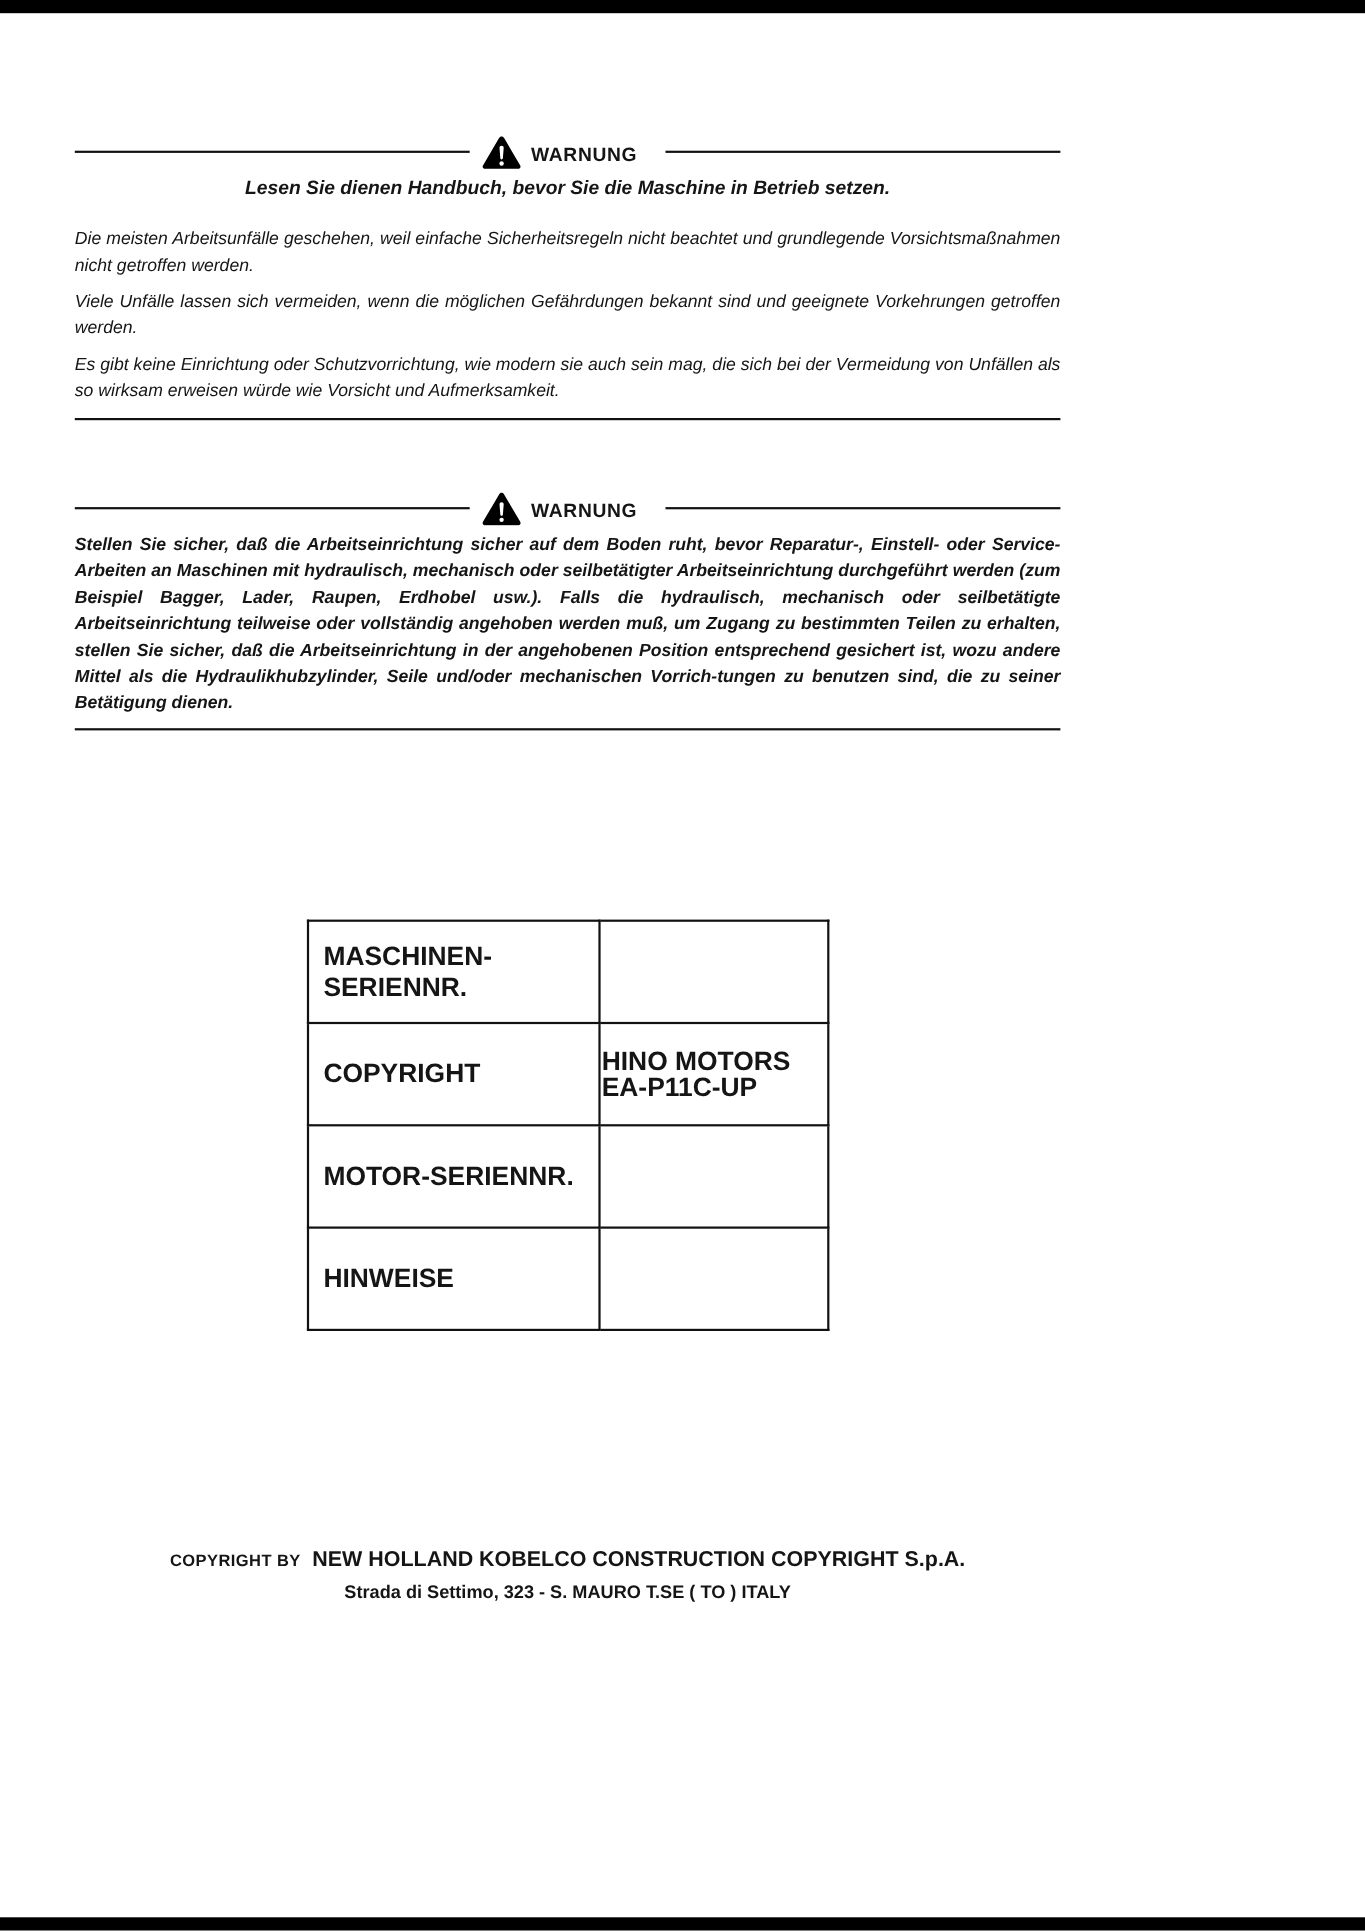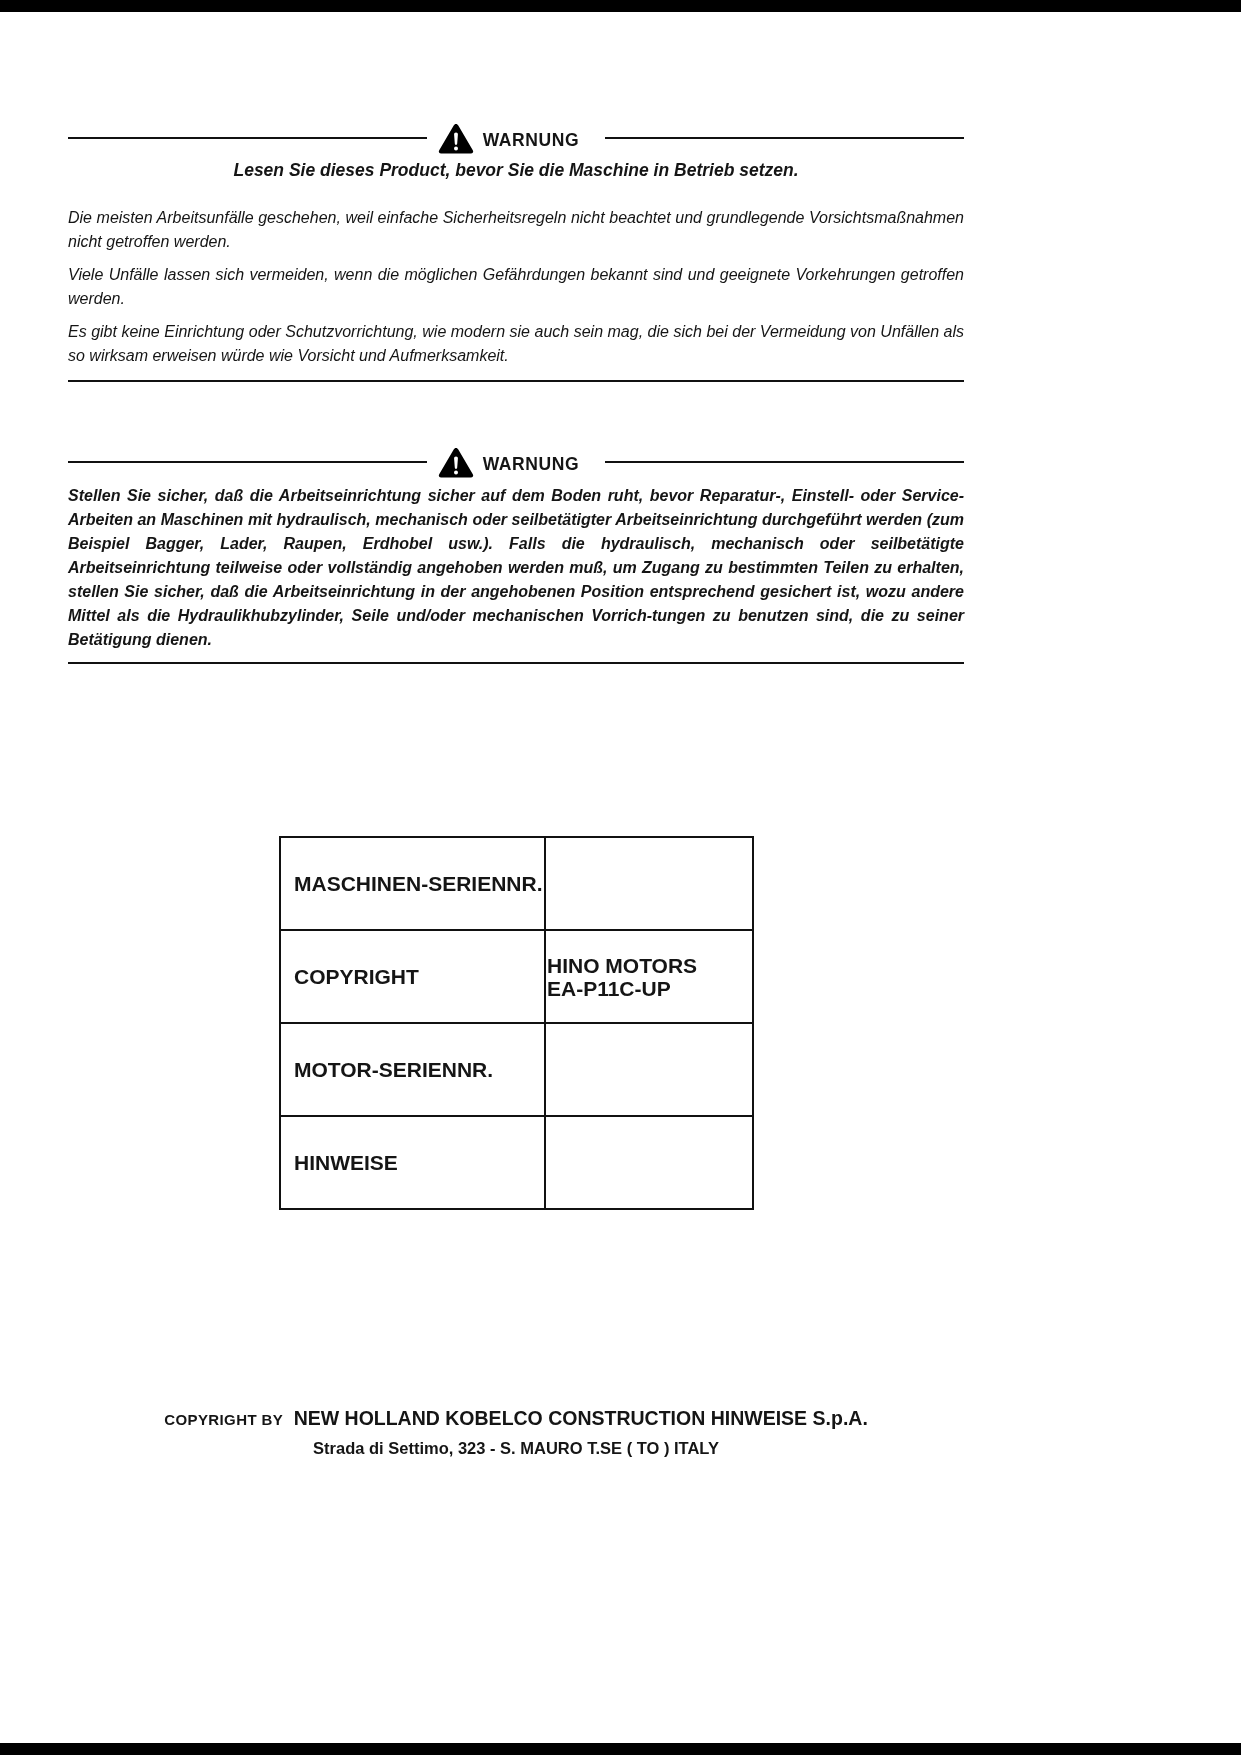--- a/index.html
+++ b/index.html
@@ -83,21 +83,21 @@
   
   .machine-table {
     border-collapse: collapse;
     margin: 172px 0 0 211px;
   }
   .machine-table td {
     border: 2px solid #111;
     height: 89px;
     vertical-align: middle;
     font-weight: bold;
-    font-size: 21px;
+    font-size: 24px;
   }
   td.label-cell {
     width: 249px;
     padding-left: 13px;
     text-align: left;
   }
   td.value-cell {
     width: 204px;
     white-space: pre-line;
     line-height: 23px;
@@ -143,21 +143,21 @@
         <svg width="36" height="31" viewBox="0 0 36 31" aria-hidden="true">
           <path d="M18 1 C19 1 19.8 1.6 20.3 2.5 L34.8 27.2 C35.9 29.1 34.7 30.5 32.8 30.5 L3.2 30.5 C1.3 30.5 0.1 29.1 1.2 27.2 L15.7 2.5 C16.2 1.6 17 1 18 1 Z" fill="#000"></path>
           <path d="M18 9.5 C19.2 9.5 20 10.3 19.9 11.5 L19.2 20.5 C19.15 21.4 18.7 21.9 18 21.9 C17.3 21.9 16.85 21.4 16.8 20.5 L16.1 11.5 C16 10.3 16.8 9.5 18 9.5 Z" fill="#fff"></path>
           <circle cx="18" cy="25.6" r="2" fill="#fff"></circle>
         </svg>
       </span>
       <span class="warn-title">WARNUNG</span>
       <span class="rule"></span>
     </div>
 
-    <p class="warn-subtitle">Lesen Sie dieses Product, bevor Sie die Maschine in Betrieb setzen.</p>
+    <p class="warn-subtitle">Lesen Sie dienen Handbuch, bevor Sie die Maschine in Betrieb setzen.</p>
 
     <p class="warn-para first-para">Die meisten Arbeitsunfälle geschehen, weil einfache Sicherheitsregeln nicht beachtet und grundlegende Vorsichtsmaßnahmen nicht getroffen werden.</p>
     <p class="warn-para">Viele Unfälle lassen sich vermeiden, wenn die möglichen Gefährdungen bekannt sind und geeignete Vorkehrungen getroffen werden.</p>
     <p class="warn-para">Es gibt keine Einrichtung oder Schutzvorrichtung, wie modern sie auch sein mag, die sich bei der Vermeidung von Unfällen als so wirksam erweisen würde wie Vorsicht und Aufmerksamkeit.</p>
 
     <div class="bottom-rule"></div>
   </section>
 
   <section class="section-2">
     <div class="warn-header">
@@ -196,20 +196,20 @@
       <tr>
         <td class="label-cell">HINWEISE</td>
         <td class="value-cell"></td>
       </tr>
     </tbody>
   </table>
 
   <footer class="footer">
     <div class="copyright-line">
       <span class="copyright-prefix">COPYRIGHT BY</span>
-      <span class="company">NEW HOLLAND KOBELCO CONSTRUCTION HINWEISE  S.p.A.</span>
+      <span class="company">NEW HOLLAND KOBELCO CONSTRUCTION COPYRIGHT  S.p.A.</span>
     </div>
     <div class="address">Strada di Settimo, 323  -  S. MAURO T.SE  ( TO ) ITALY</div>
   </footer>
 
 </div>
 
 <div class="edge-bar bottom"></div>
 
 </body></html>

